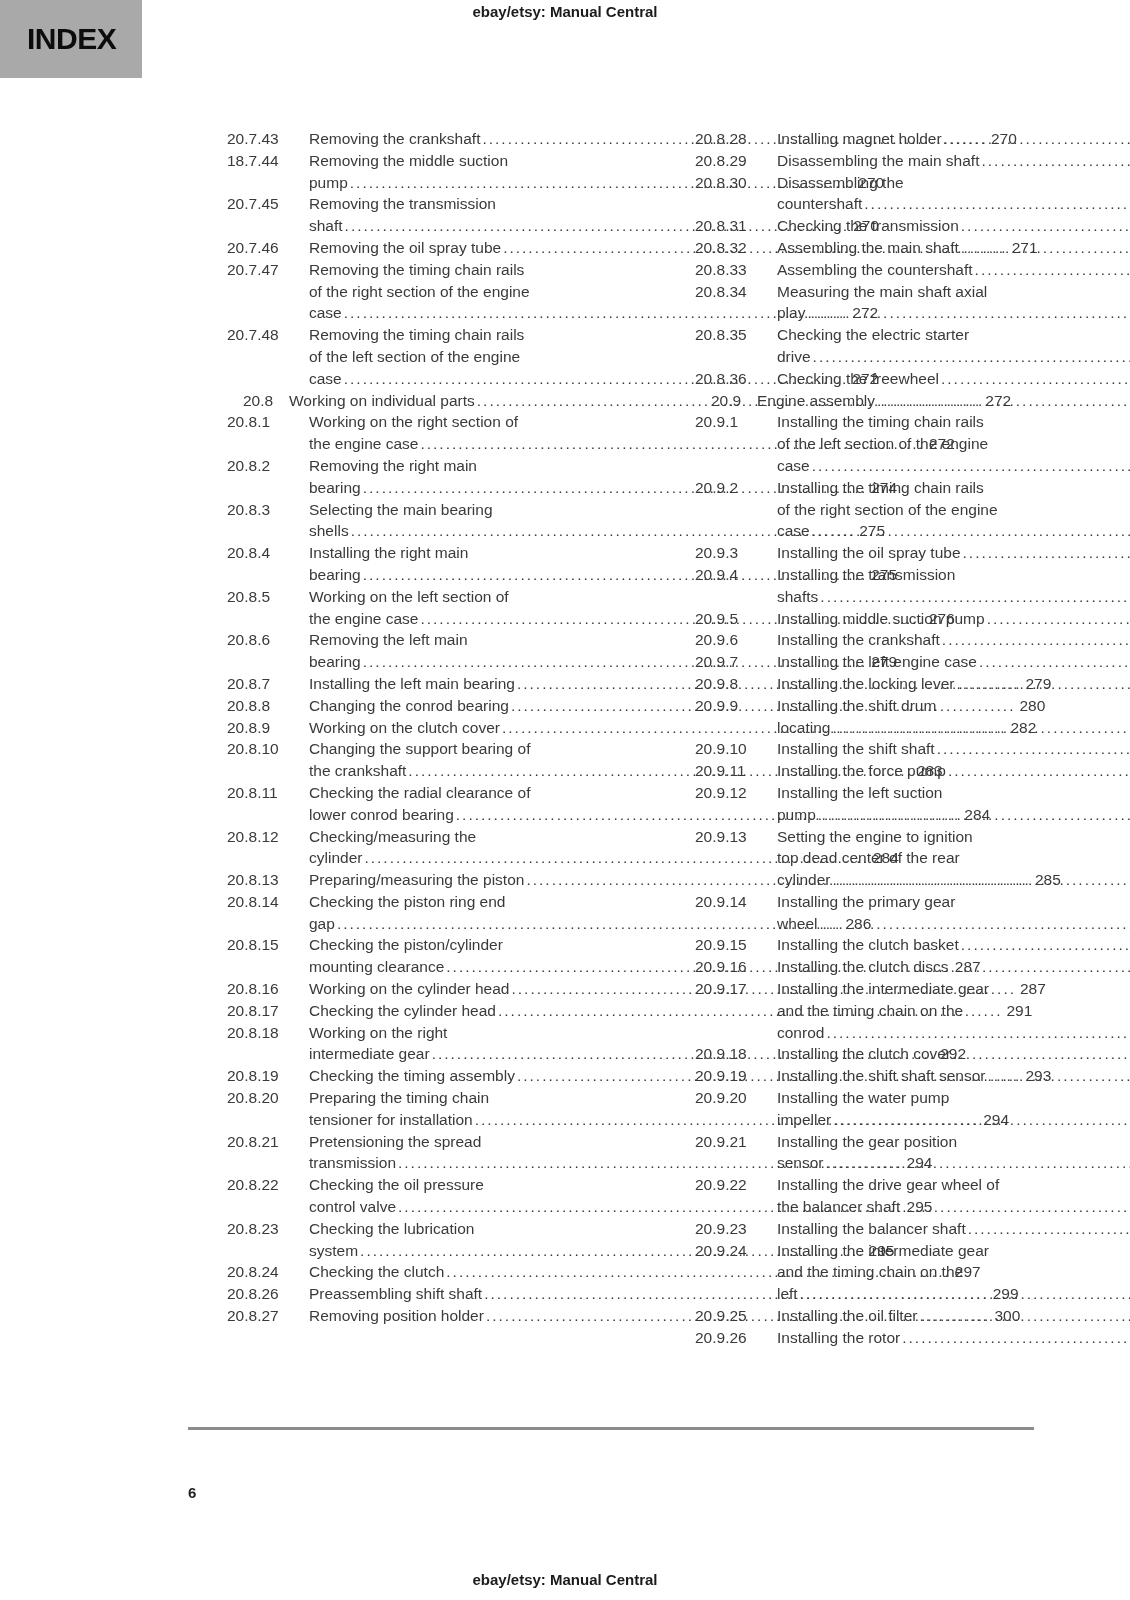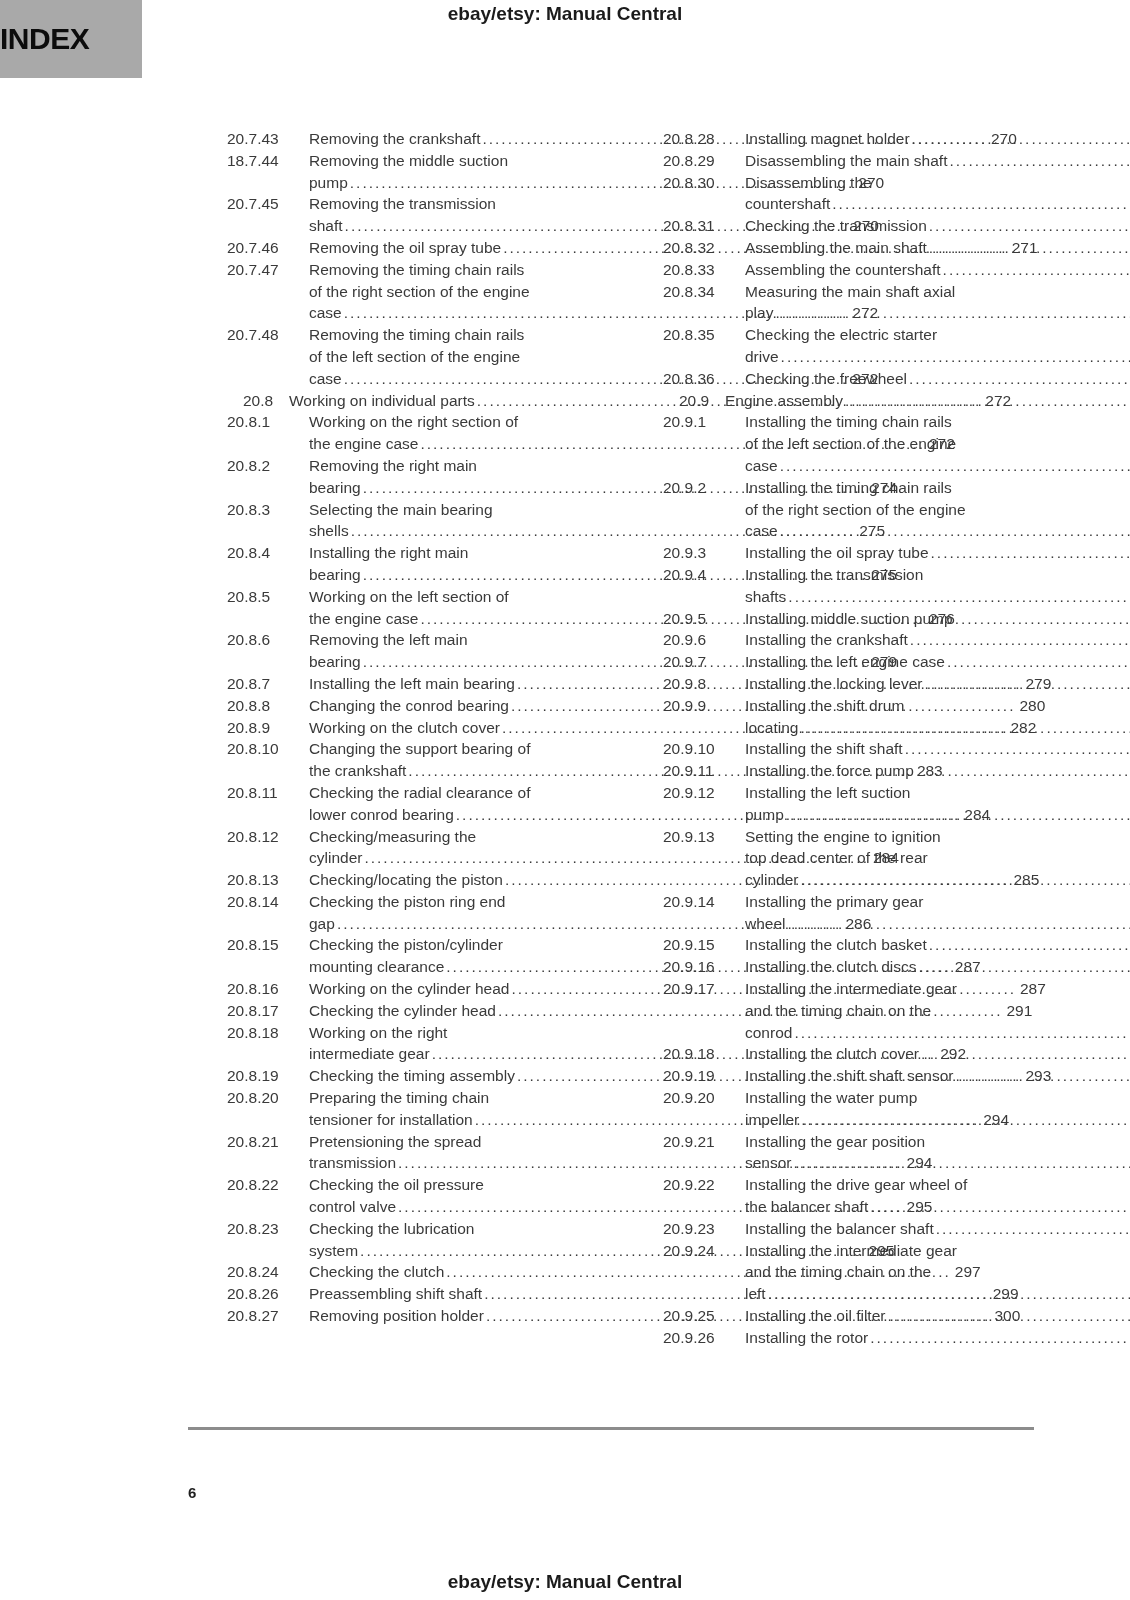--- a/index.html
+++ b/index.html
@@ -7,30 +7,30 @@
     width:1130px;height:1600px;position:relative;overflow:hidden;
     background:#ffffff;color:#3a3a3a;
     font-family:"Liberation Sans", sans-serif;
   }
   .index-box{
     position:absolute;left:0;top:0;width:142px;height:78px;
     background:#a9a9a9;display:flex;align-items:center;
   }
   .index-box .index-label{
     font-weight:bold;font-size:30px;color:#0c0c0c;
-    letter-spacing:-0.5px;
+    letter-spacing:-0.5px;padding-left:27px;
   }
   .doc-title{
     position:absolute;left:0;top:3px;width:100%;text-align:center;
-    font-size:19px;font-weight:600;color:#1b1b1b;
+    font-size:15px;font-weight:600;color:#1b1b1b;
   }
   .doc-title.footer{top:1571px;}
   .toc{
     position:absolute;left:227px;top:128px;
-    display:flex;gap:72px;
+    display:flex;gap:104px;
     font-size:15.5px;line-height:21.8px;
   }
   .toc-col{width:364px;}
   .entry{display:grid;grid-template-columns:82px 1fr;}
   .entry.section{grid-template-columns:62px 1fr;text-align:center;}
   .num{white-space:nowrap;}
   .line{white-space:nowrap;}
   .line.last{display:flex;align-items:baseline;}
   .ltext{white-space:nowrap;flex:0 0 auto;}
   .dots{
@@ -264,21 +264,21 @@
             <span class="ltext">cylinder</span>
             <span class="dots"></span>
             <span class="page">284</span>
           </div>
         </div>
       </div>
       <div class="entry">
         <div class="num">20.8.13</div>
         <div class="body">
           <div class="line last">
-            <span class="ltext">Checking/locating the piston</span>
+            <span class="ltext">Preparing/measuring the piston</span>
             <span class="dots"></span>
             <span class="page">285</span>
           </div>
         </div>
       </div>
       <div class="entry">
         <div class="num">20.8.14</div>
         <div class="body">
           <div class="line">Checking the piston ring end</div>
           <div class="line last">

